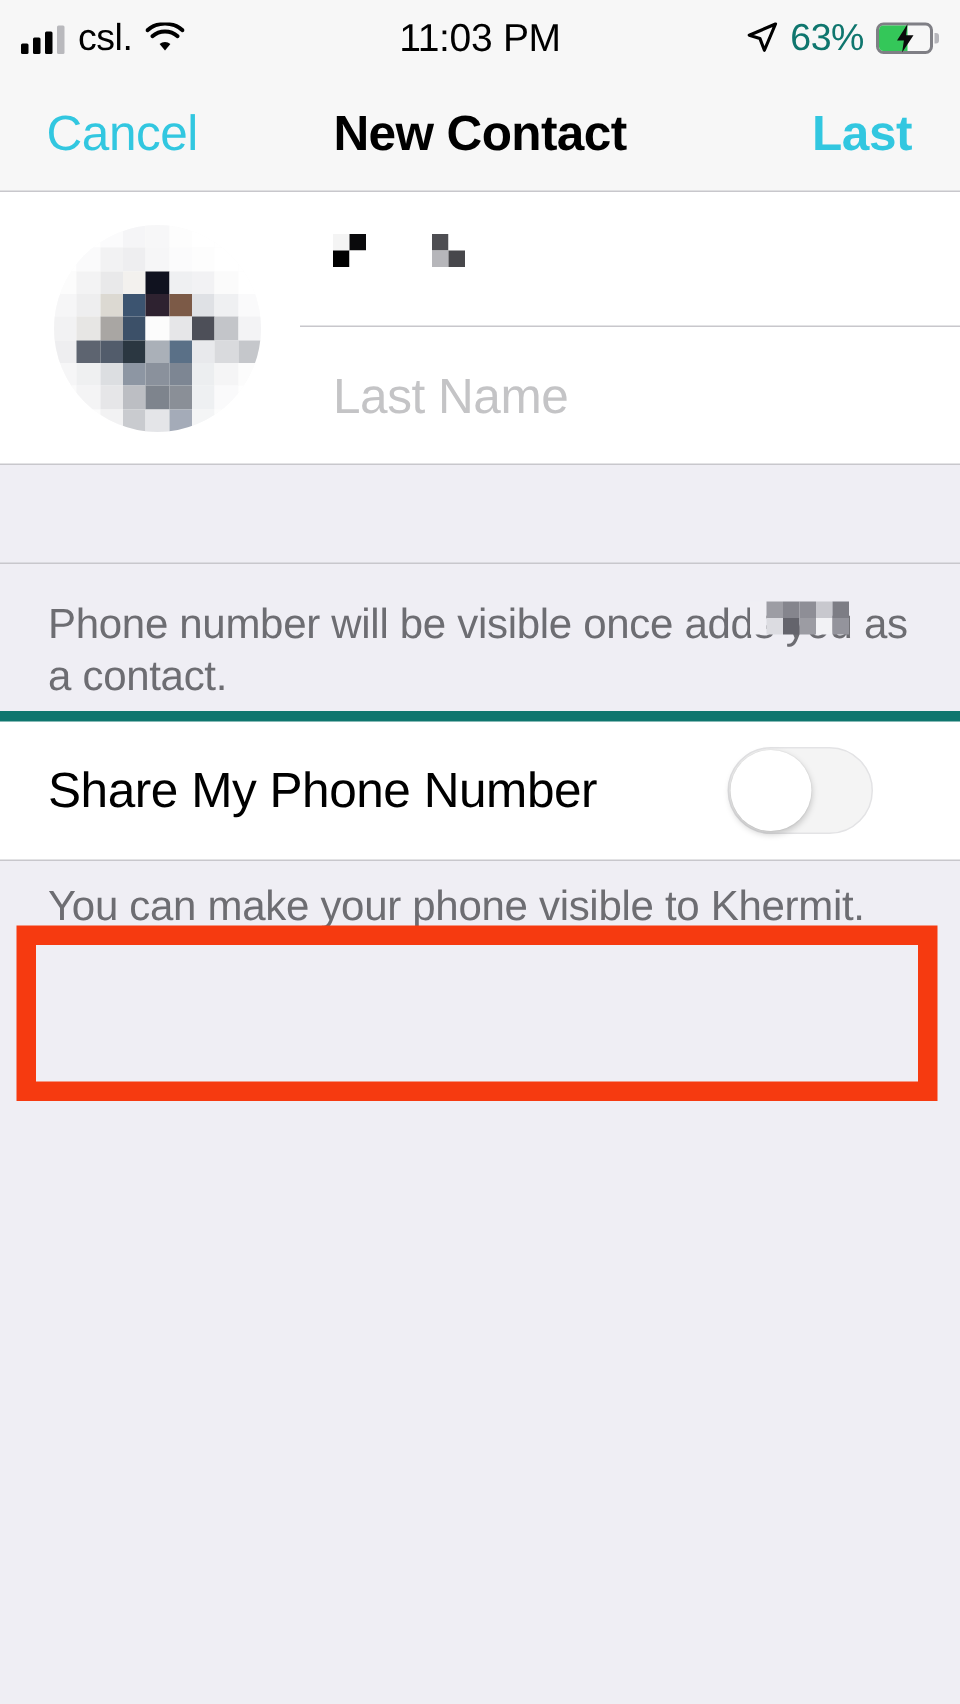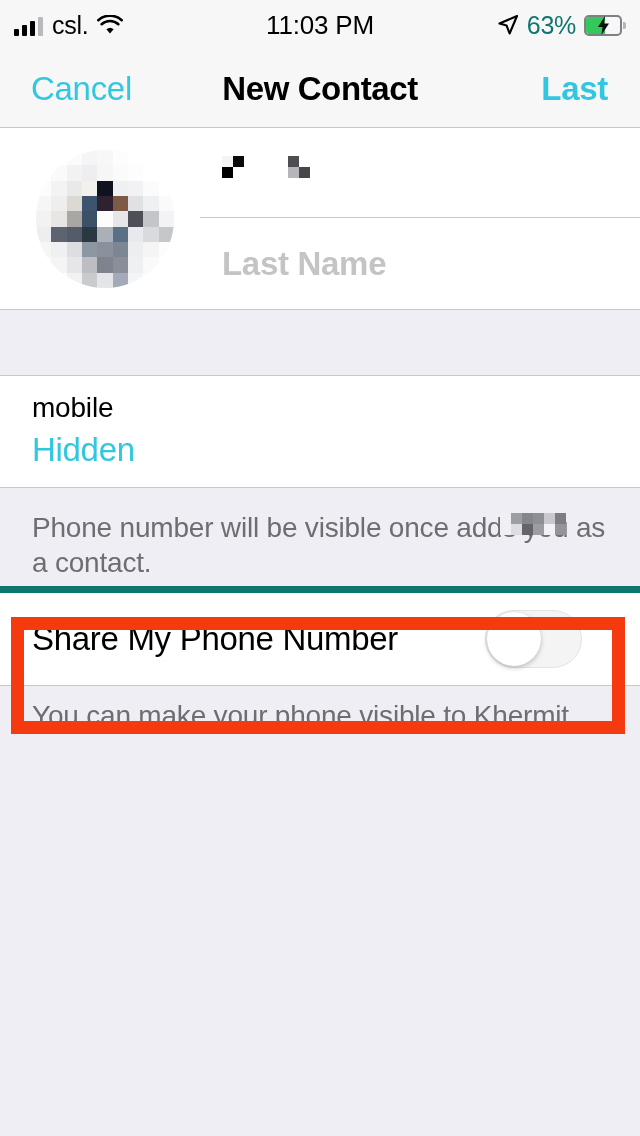--- a/index.html
+++ b/index.html
@@ -77,21 +77,20 @@
     position:absolute; right:32px; font-size:33px; color:#32c7e0; font-weight:bold;
     background:none; border:none; font-family:inherit; letter-spacing:-0.3px;
     cursor:pointer; padding:0;
   }
 
   
   .name-card{
     width:640px; height:182px; background:#fff;
     border-bottom:1px solid #c8c7cc;
     position:relative;
-    font-weight:bold;
   }
   .avatar{
     position:absolute; left:36px; top:22px;
     width:138px; height:138px; border-radius:50%;
     overflow:hidden; background:#fafafa;
   }
   .avatar .mos{ display:grid; grid-template-columns:repeat(9,1fr); grid-template-rows:repeat(9,1fr);
                 width:138px; height:138px; }
   .avatar .mos span{ display:block; }
 
@@ -321,24 +320,20 @@
         </div>
       </div>
       <div class="field-last">
         <span class="placeholder-last">Last Name</span>
       </div>
     </div>
   </div>
 
   <div class="gap-section"></div>
 
-  <div class="phone-card">
-    <div class="phone-label">mobile</div>
-    <div class="phone-value">Hidden</div>
-  </div>
 
   <div class="footer-note">
     <p>Phone number will be visible once adds you as a contact.</p>
     <span class="redacted-inline">
       <span style="background:#f0eff4"></span>
         <span style="background:#9d9da4"></span>
         <span style="background:#85858d"></span>
         <span style="background:#8e8e96"></span>
         <span style="background:#c8c8ce"></span>
         <span style="background:#7d7d85"></span>

